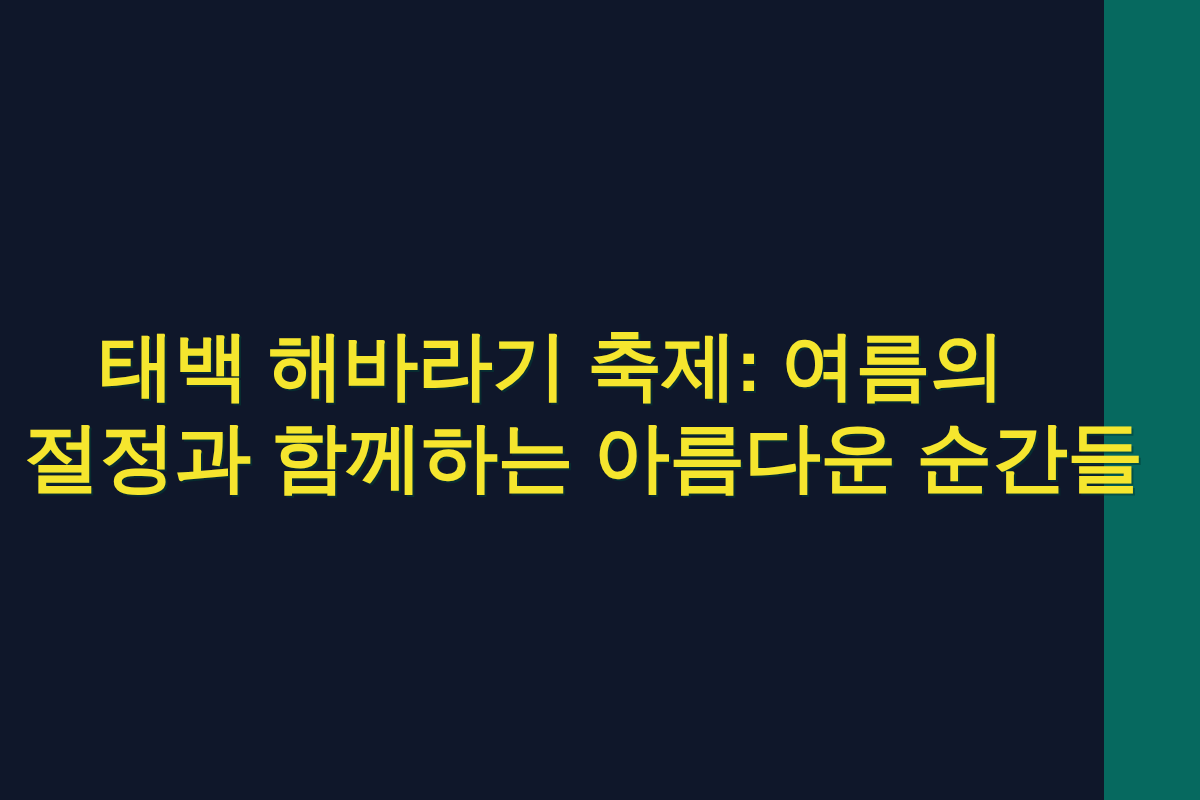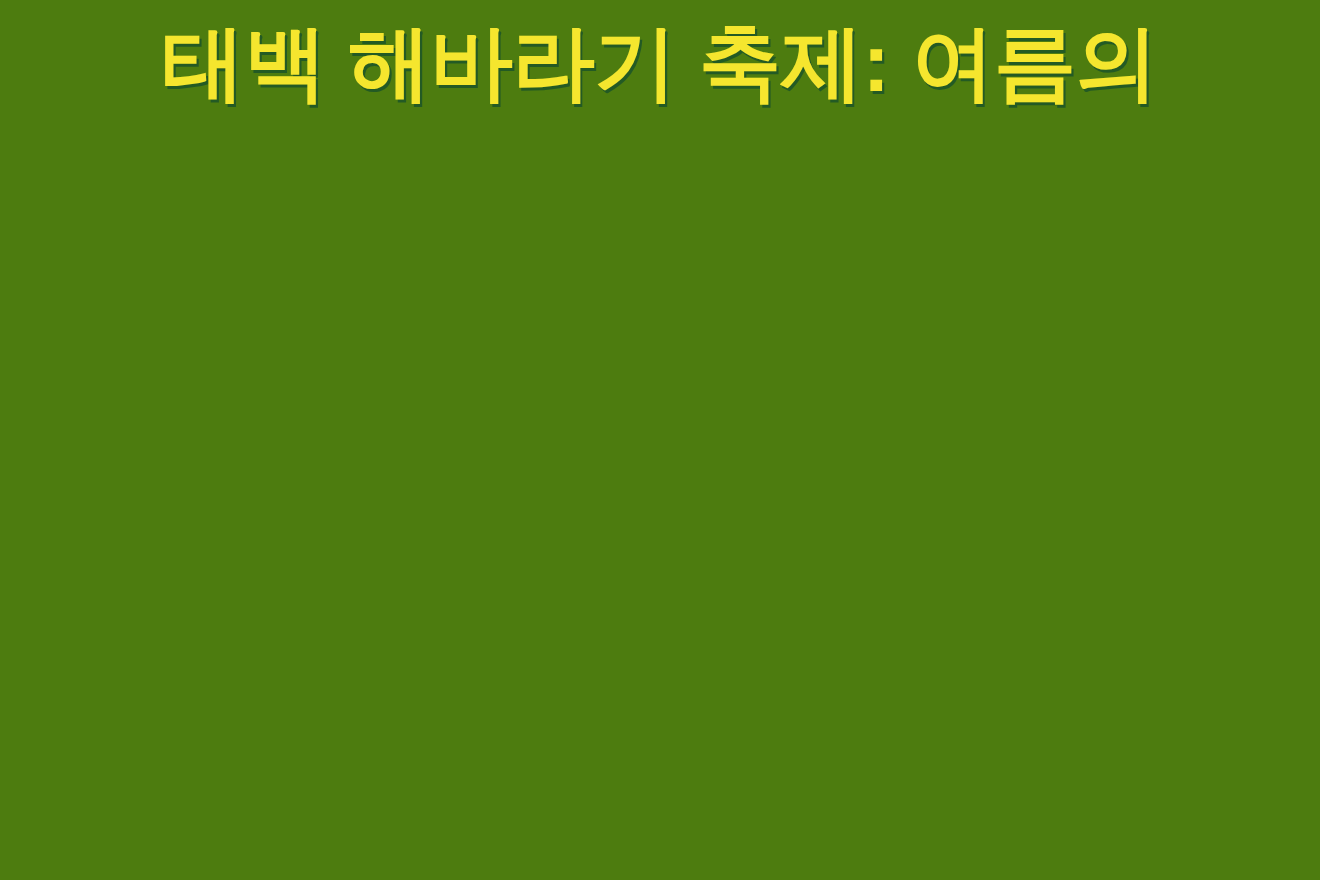--- a/index.html
+++ b/index.html
@@ -11,26 +11,26 @@
   body {
     width: 1200px;
     height: 800px;
     overflow: hidden;
     background: #06695f;
     font-family: "Liberation Sans", "DejaVu Sans", sans-serif;
   }
 
   .banner {
     position: relative;
-    width: 1200px;
+    width: 1104px;
     height: 800px;
     box-sizing: border-box;
-    background: #4d7c0f;
+    background: #0f172a;
     display: flex;
-    align-items: flex-start;
+    align-items: center;
     justify-content: center;
   }
 
   .title-block {
     width: 100%;
     padding: 0 24px;
     box-sizing: border-box;
     text-align: center;
     
     transform: translateY(11px);
@@ -50,14 +50,15 @@
   .title-line-2 {
     font-size: 76px;
   }
 </style>
 </head>
 <body>
 
 <div class="banner">
   <div class="title-block">
     <span class="title-line title-line-1">태백 해바라기 축제: 여름의</span>
+    <span class="title-line title-line-2">절정과 함께하는 아름다운 순간들</span>
   </div>
 </div>
 
 </body></html>

